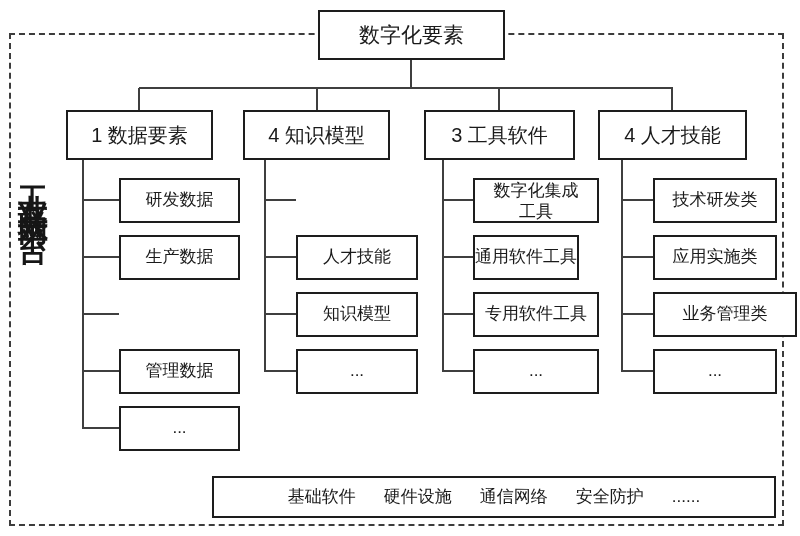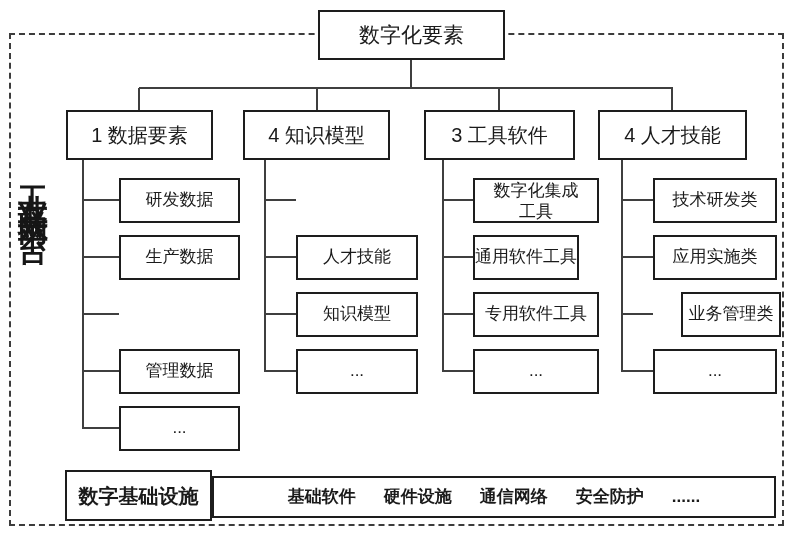--- a/index.html
+++ b/index.html
@@ -34,21 +34,21 @@
     font-size:30px;font-weight:bold;letter-spacing:8px;line-height:34px;color:#161616;
   }
   
   .infra-label{
     left:65px;top:470px;width:147px;height:51px;border-width:2.6px;
     font-size:20px;font-weight:bold;z-index:3;
   }
   .infra-bar{
     left:212px;top:476px;width:564px;height:42px;font-size:17px;z-index:2;
   }
-  .infra-items{display:flex;gap:28px;justify-content:space-between;align-items:center;font-weight:700;}
+  .infra-items{display:flex;gap:28px;justify-content:space-between;align-items:center;font-weight:400;}
 </style>
 </head>
 <body>
 
 <div id="canvas">
 
   <div class="frame"></div>
 
   <div class="vtext">工业互联网平台</div>
 
@@ -103,27 +103,26 @@
 
   <div class="box child" style="left:473px;top:178px;width:126px">
       <span class="wrap2">数字化集成工具</span>
     </div>
   <div class="box child" style="left:473px;top:235px;width:106px">通用软件工具</div>
   <div class="box child" style="left:473px;top:292px;width:126px">专用软件工具</div>
   <div class="box child" style="left:473px;top:349px;width:126px">...</div>
 
   <div class="box child" style="left:653px;top:235px;width:124px">应用实施类</div>
   <div class="box child" style="left:653px;top:178px;width:124px">技术研发类</div>
-  <div class="box child" style="left:681px;top:292px;width:100px">业务管理类</div>
+  <div class="box child" style="left:653px;top:292px;width:144px">业务管理类</div>
   <div class="box child" style="left:653px;top:349px;width:124px">...</div>
 
   <div class="box infra-bar">
     <div class="infra-items">
       <span>基础软件</span>
       <span>硬件设施</span>
       <span>通信网络</span>
       <span>安全防护</span>
       <span>......</span>
     </div>
   </div>
-  <div class="box infra-label">数字基础设施</div>
 
 </div>
 
 </body></html>

